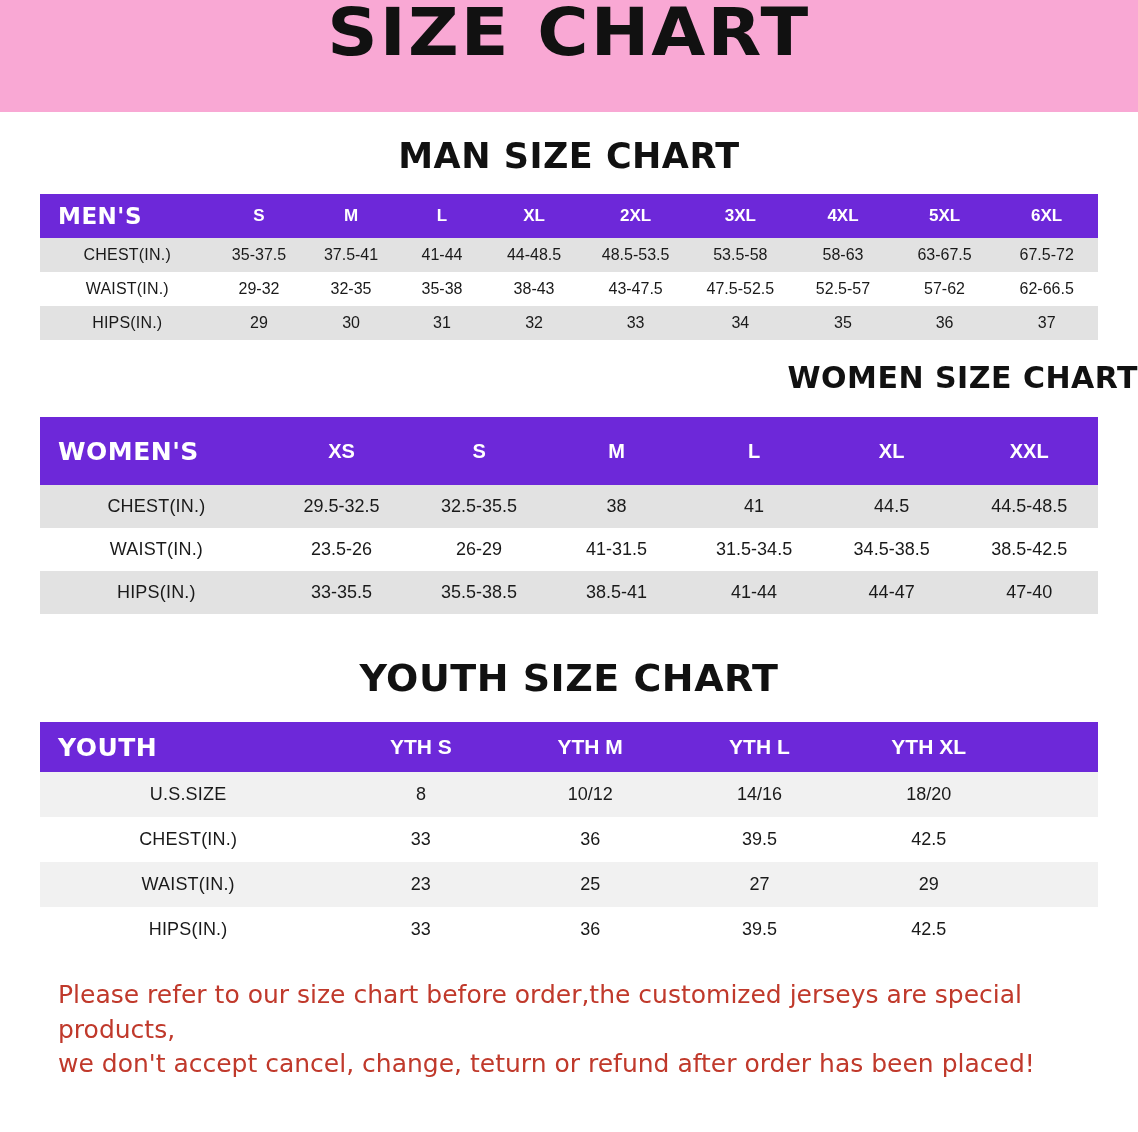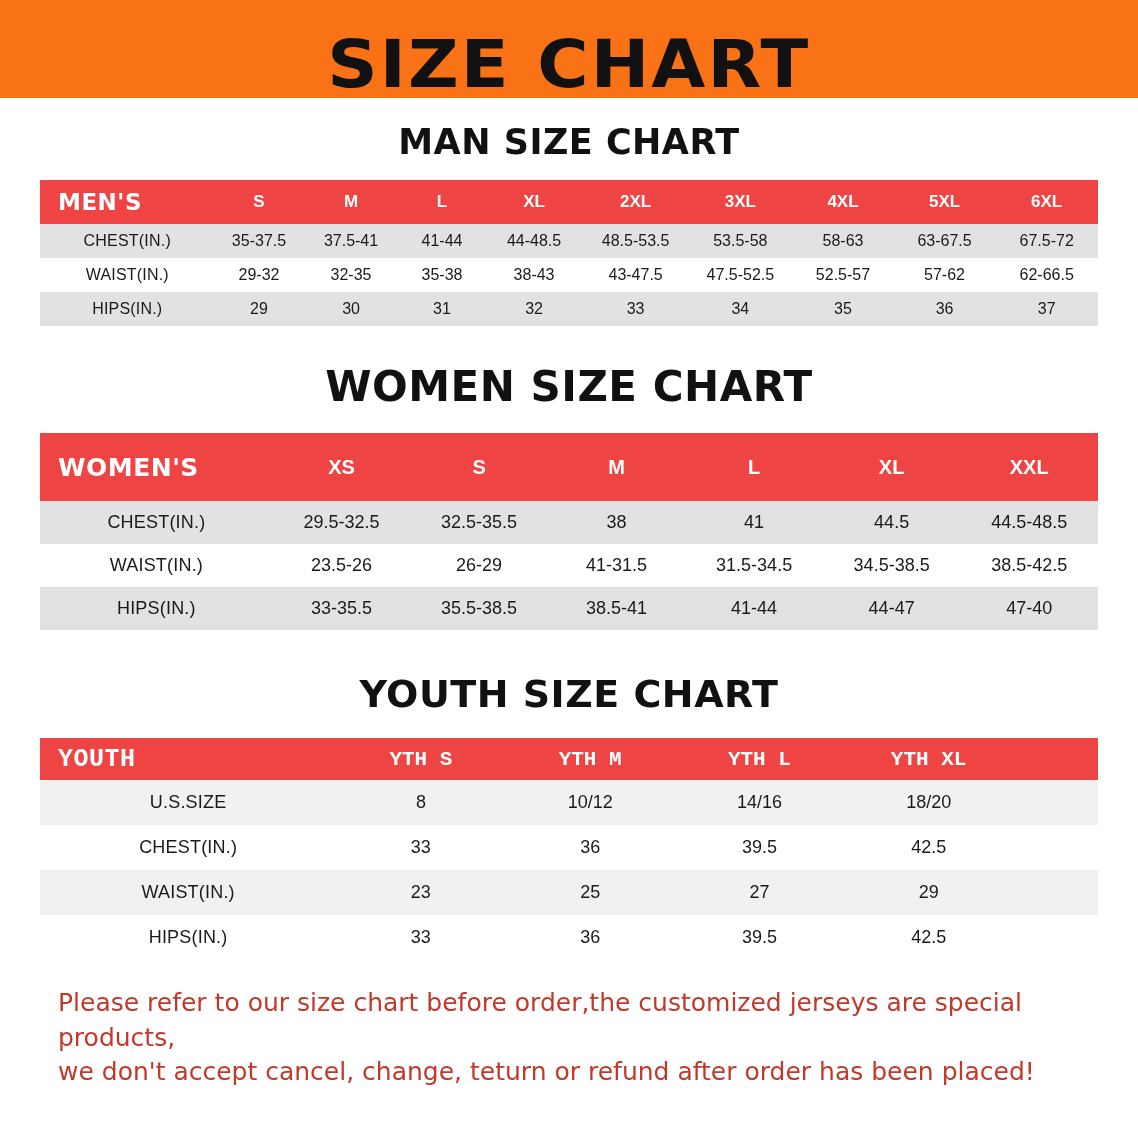--- a/index.html
+++ b/index.html
@@ -11,24 +11,24 @@
   body {
     width: 1138px;
     height: 1132px;
     font-family: "Liberation Sans", sans-serif;
     color: #111111;
     overflow: hidden;
   }
 
   
   .banner {
-    height: 98px;
-    background: #f97316;
+    height: 112px;
+    background: #f9a8d4;
     display: flex;
-    align-items: flex-end;
+    align-items: flex-start;
     justify-content: center;
   }
   .banner-title {
     font-family: "DejaVu Sans", sans-serif;
     font-weight: bold;
     font-size: 66px;
     letter-spacing: 2px;
     color: #111111;
     line-height: 1;
     text-align: center;
@@ -37,39 +37,39 @@
 
   
   .section-title {
     text-align: center;
     font-family: "DejaVu Sans", sans-serif;
     font-weight: bold;
     color: #111111;
     letter-spacing: 0.5px;
   }
   .title-man   { font-size: 35px; margin-top: 24px; margin-bottom: 18px; }
-  .title-women { font-size: 42px; margin-top: 36px; margin-bottom: 22px; }
+  .title-women { font-size: 30px; margin-top: 20px; margin-bottom: 22px; text-align: right; }
   .title-youth { font-size: 38px; margin-top: 42px; margin-bottom: 22px; }
 
   
   .table-wrap {
     padding: 0 40px;
   }
   table {
     width: 100%;
     border-collapse: collapse;
     table-layout: fixed;
   }
   th, td {
     text-align: center;
     font-family: "Liberation Sans", sans-serif;
   }
 
   
-  thead tr { background: #ef4444; }
+  thead tr { background: #6d28d9; }
   thead th {
     color: #ffffff;
     font-weight: bold;
   }
   .hdr-label {
     text-align: left;
     padding-left: 18px;
     font-family: "DejaVu Sans", sans-serif;
     letter-spacing: 0.5px;
   }
@@ -92,21 +92,21 @@
   #men-table tbody td { font-size: 16px; height: 34px; }
   #men-table .row-label { font-size: 16px; }
 
   
   #women-table thead th { font-size: 20px; height: 68px; }
   #women-table .hdr-label { font-size: 25px; }
   #women-table tbody td { font-size: 18px; height: 43px; }
   #women-table .row-label { font-size: 18px; }
 
   
-  #youth-table thead th { font-size: 21px; height: 42px; font-family: Liberation Mono, monospace; }
+  #youth-table thead th { font-size: 21px; height: 50px; }
   #youth-table .hdr-label { font-size: 25px; }
   #youth-table tbody td { font-size: 18px; height: 45px; }
   #youth-table .row-label { font-size: 18px; }
 
   
   .note {
     margin: 26px 34px 0 34px;
     color: #c0392b;
     font-family: "DejaVu Sans", sans-serif;
     font-size: 25px;

